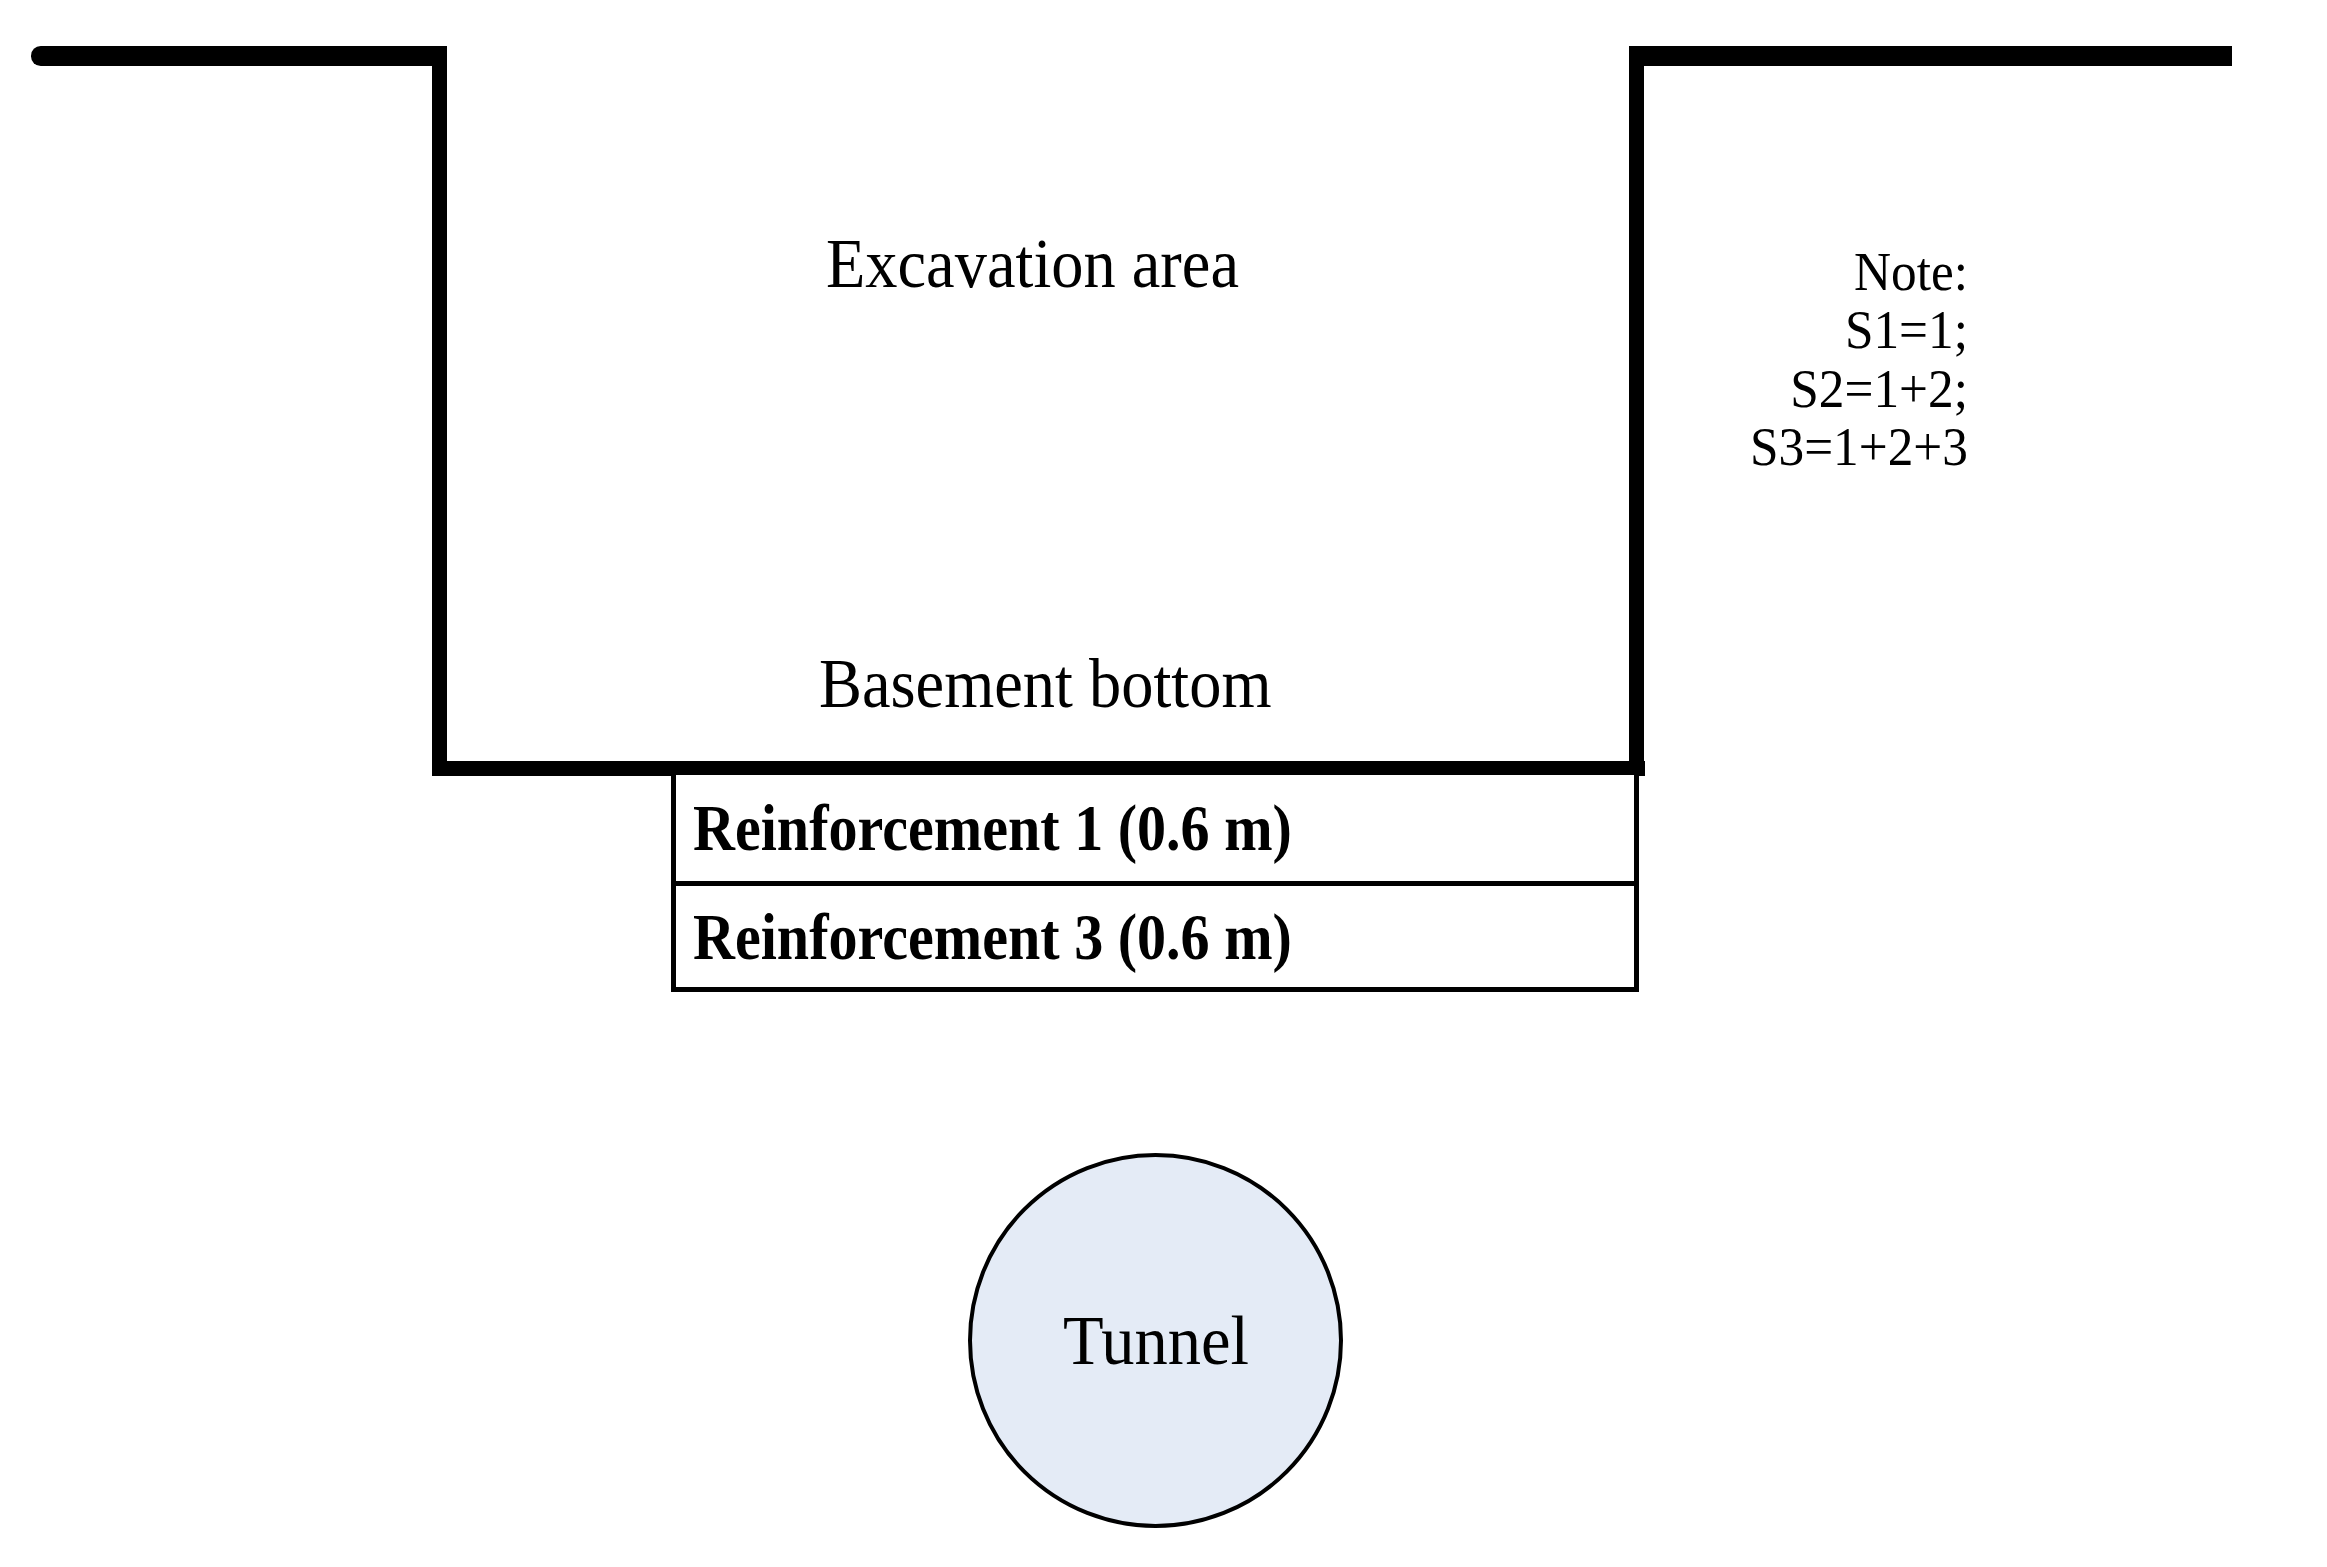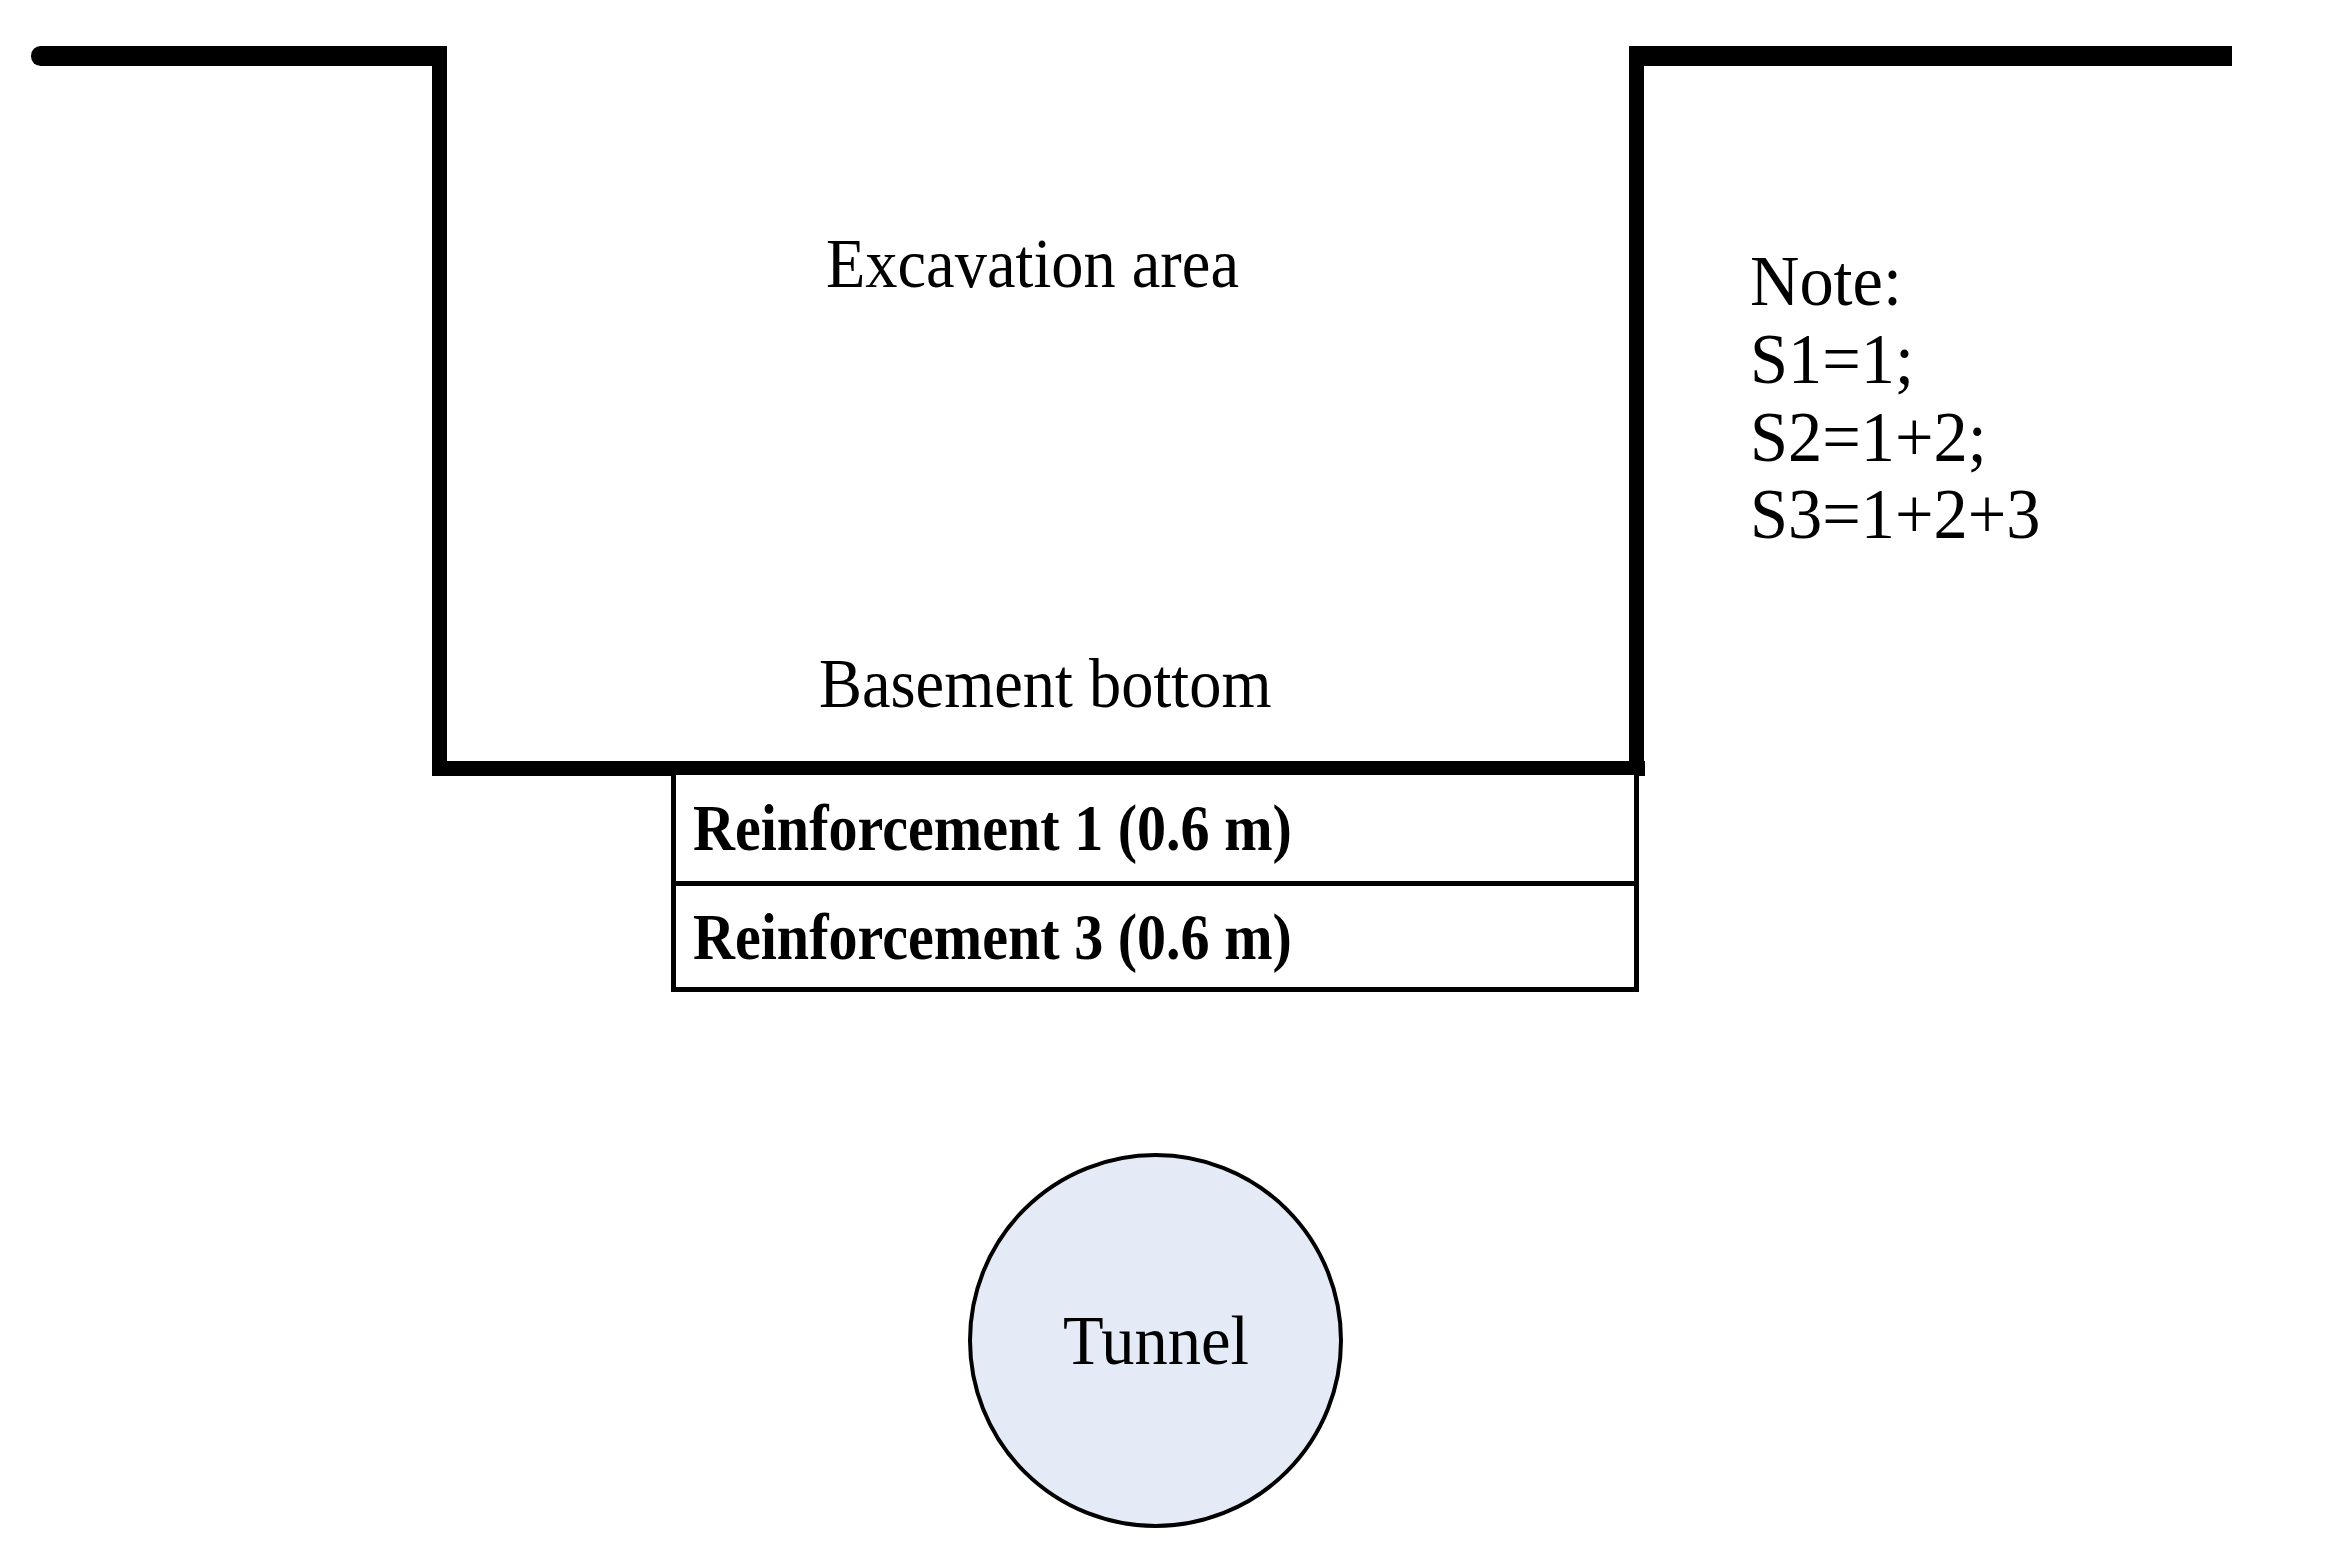--- a/index.html
+++ b/index.html
@@ -10,20 +10,21 @@
   }
   body {
     font-family: "Liberation Serif", "DejaVu Serif", serif;
   }
   #stage {
     position: relative;
     width: 2232px;
     height: 1567px;
     background: #ffffff;
     overflow: hidden;
+    text-align: right;
   }
 
   
   .thick-line {
     position: absolute;
     background: #000000;
   }
   #ground-line-left {
     left: 31px;
     top: 46px;
@@ -112,21 +113,21 @@
     transform: scaleX(0.92);
     transform-origin: left top;
   }
 
   
   #note-block {
     position: absolute;
     left: 1750px;
     top: 243px;
     color: #000000;
-    font-size: 72px;
+    font-size: 54px;
     line-height: 1.08;
     white-space: nowrap;
   }
   #note-block .note-line {
     display: block;
     transform: scaleX(0.95);
     transform-origin: left top;
   }
 
   

